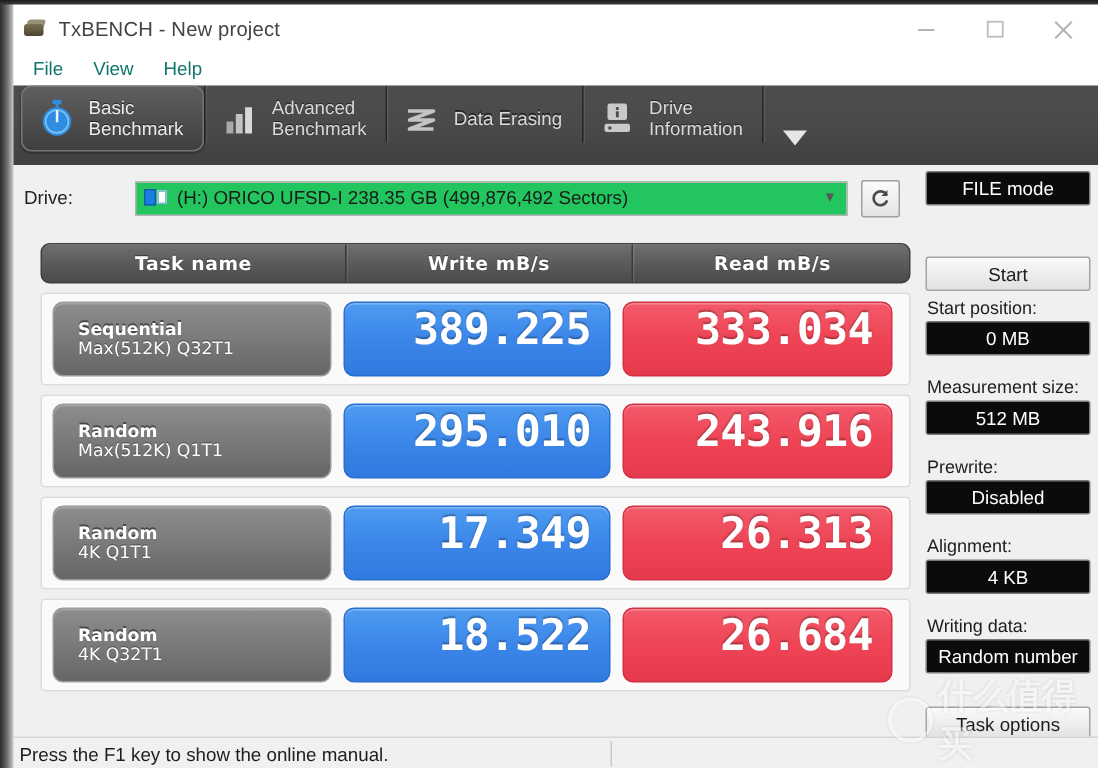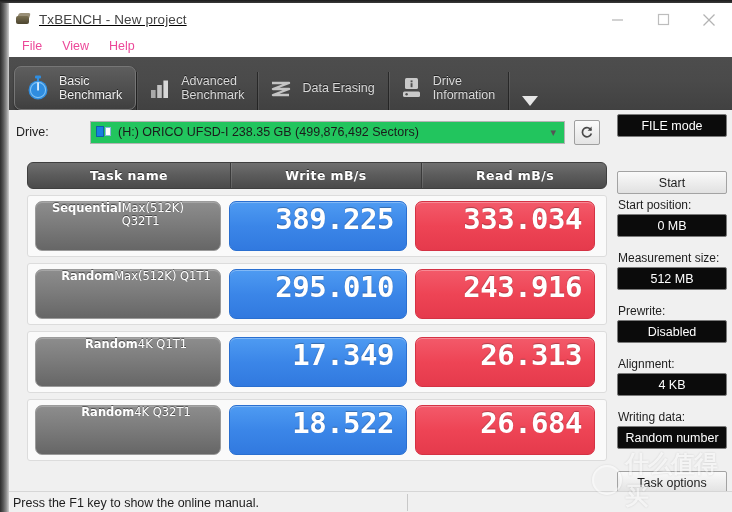--- a/index.html
+++ b/index.html
@@ -36,21 +36,20 @@
   }
 
   
   .titlebar {
     position: absolute;
     left: 3px; top: 3px;
     width: 729px; height: 33px;
     background: #ffffff;
     display: flex;
     align-items: center;
-    text-decoration: underline;
   }
   .title-icon {
     width: 16px; height: 16px;
     margin-left: 12px; margin-right: 8px;
     position: relative;
     flex: none;
   }
   .title-icon .drv-body {
     position: absolute; left: 1px; top: 4px;
     width: 13px; height: 8px;
@@ -87,33 +86,33 @@
     left: 3px; top: 36px;
     width: 729px; height: 21px;
     background: #ffffff;
     display: flex;
     align-items: center;
     padding-left: 9px;
     box-sizing: border-box;
   }
   .menuitem {
     font-size: 12.5px;
-    color: #ec4899;
+    color: #0f766e;
     padding: 0 10px;
     line-height: 21px;
   }
 
   
   .tabstrip {
     position: absolute;
     left: 3px; top: 57px;
     width: 729px; height: 53px;
     background: linear-gradient(180deg,#4d4d4d 0%, #4a4a4a 45%, #414141 100%);
     display: flex;
-    align-items: flex-end;
+    align-items: flex-start;
     overflow: hidden;
   }
   .tab {
     display: flex;
     align-items: center;
     height: 44px;
     padding: 0 13px 0 11px;
     position: relative;
     box-sizing: border-box;
   }
@@ -274,21 +273,21 @@
     padding: 0 7px;
     box-sizing: border-box;
   }
   .task-box {
     width: 186px; height: 50px;
     background: linear-gradient(180deg,#8d8d8d 0%, #7c7c7c 45%, #666666 100%);
     border: 1px solid #9b9b9b;
     border-radius: 7px;
     box-sizing: border-box;
     display: flex;
-    flex-direction: row;
+    flex-direction: column;
     justify-content: center;
     padding-left: 16px;
     box-shadow: inset 0 1px 0 rgba(255,255,255,.22);
     flex: none;
   }
   .task-l1, .task-l2 {
     font-size: 11.5px;
     color: #ffffff;
     font-family: "DejaVu Sans", sans-serif;
     line-height: 13px;

